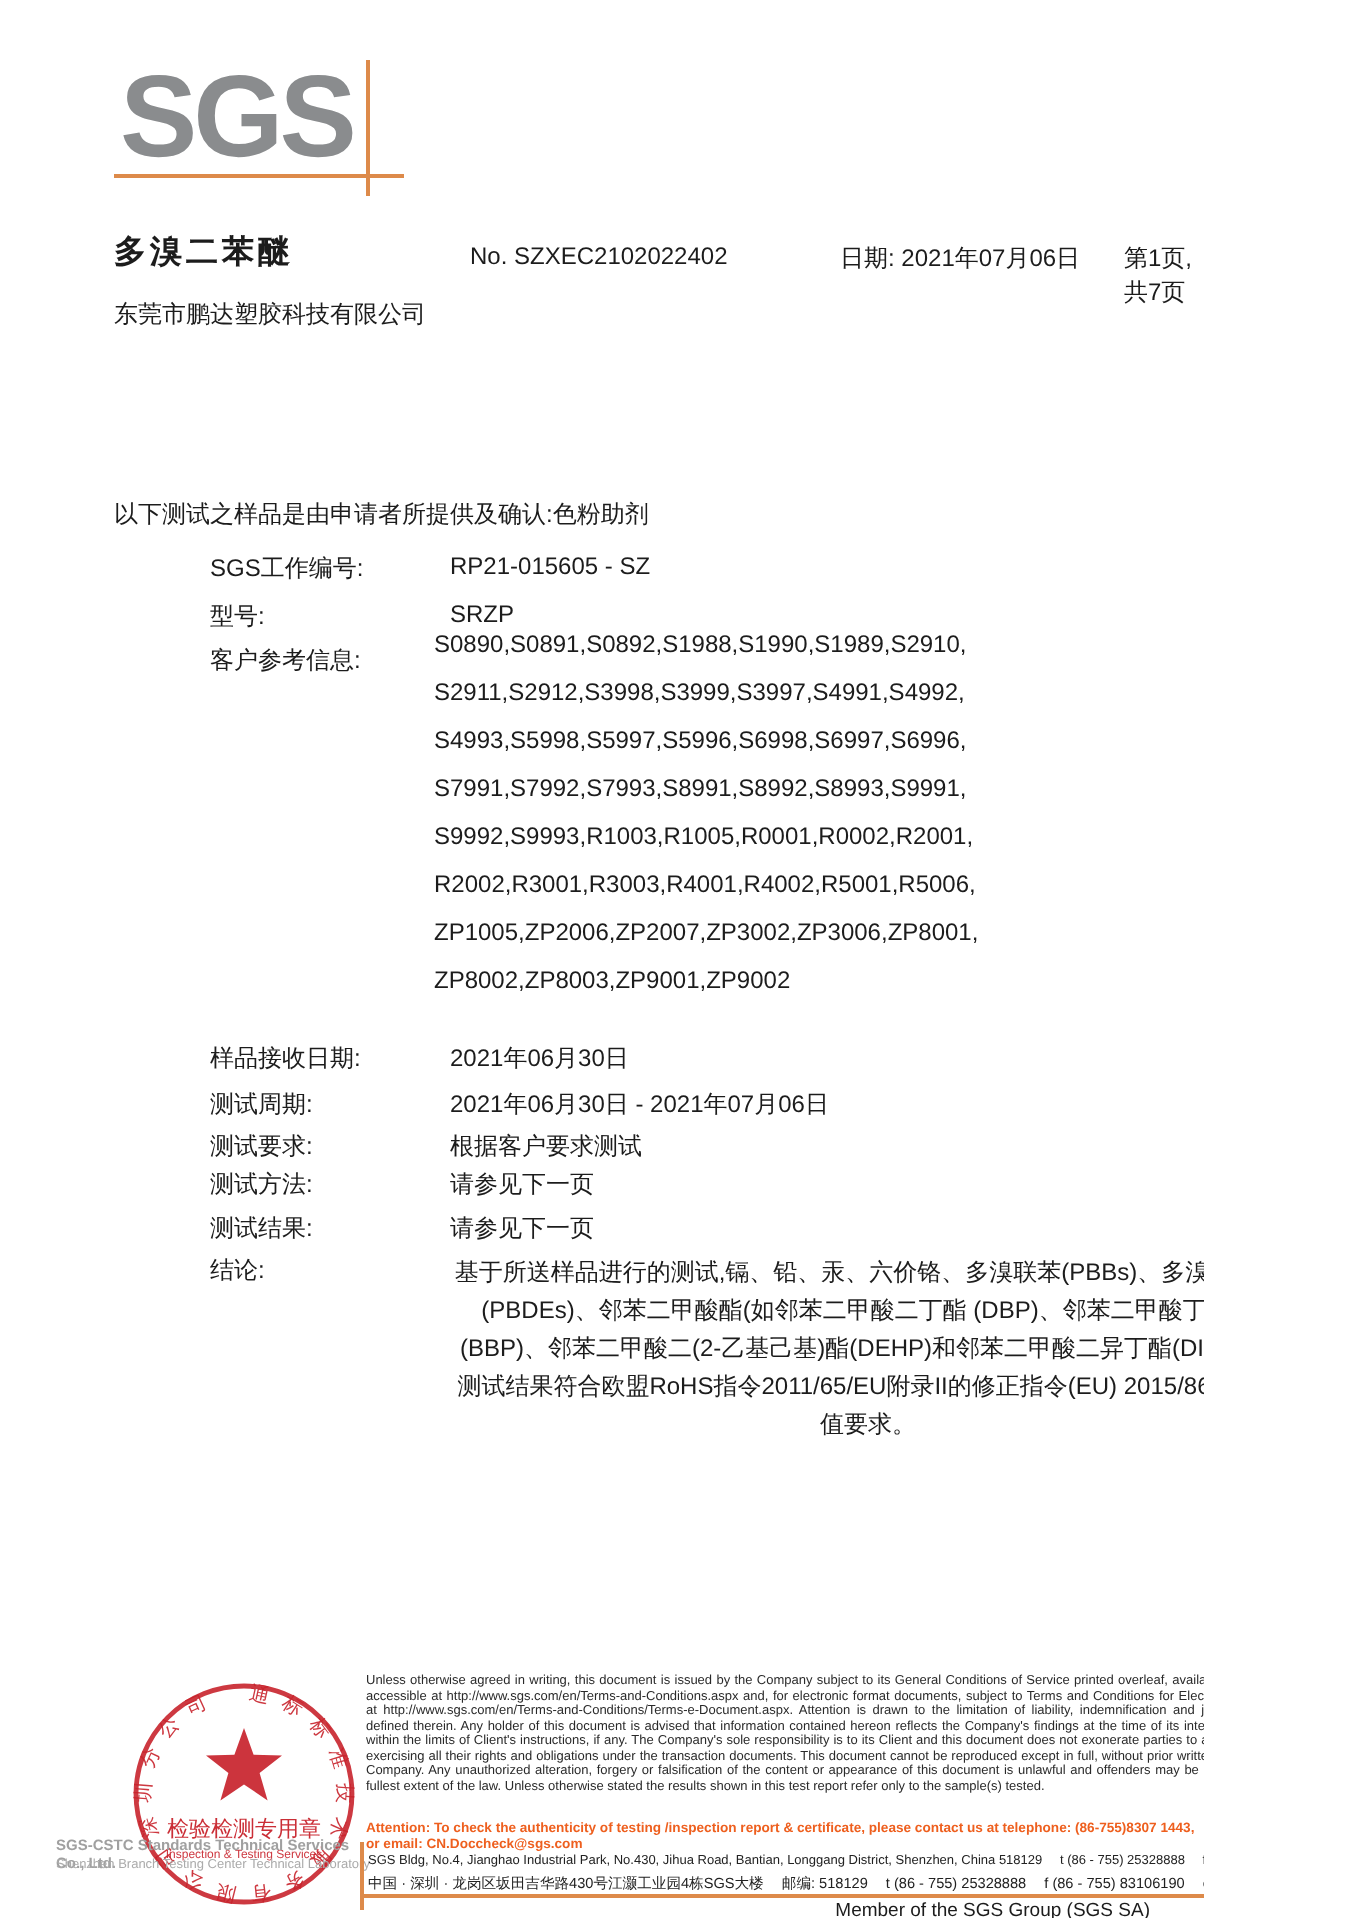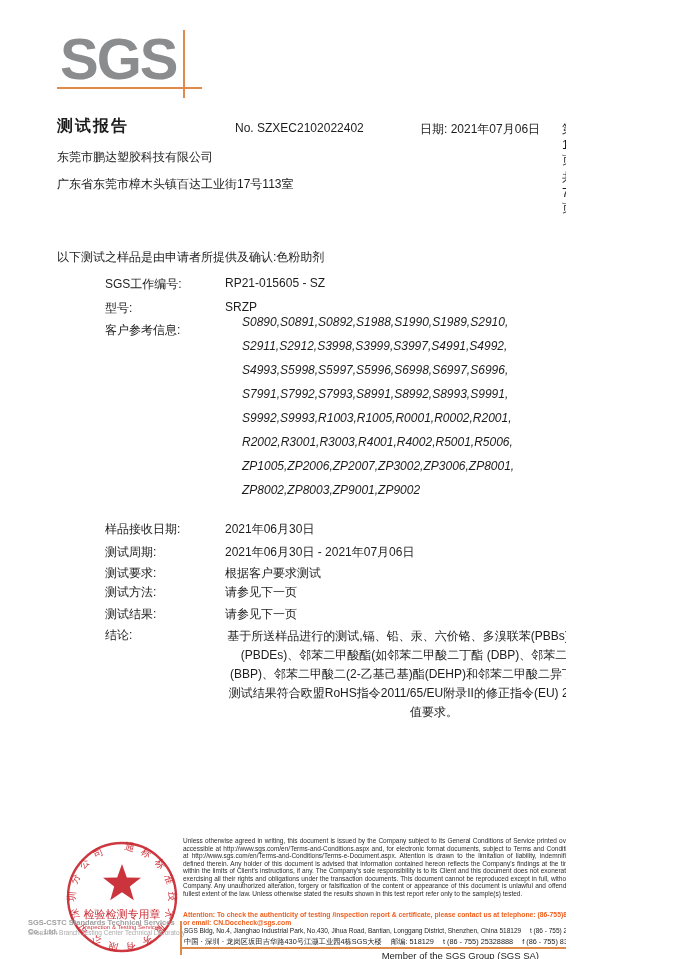--- a/index.html
+++ b/index.html
@@ -1,39 +1,39 @@
 <!DOCTYPE html>
 <html><head>
 <meta charset="utf-8">
 <style>
   html,body{margin:0;padding:0;background:#ffffff;}
   .page{
     position:relative;width:566px;height:959px;background:#ffffff;overflow:hidden;
-    font-family:"Liberation Sans","DejaVu Sans",sans-serif;color:#1c1c1c;
+    font-family:"Liberation Sans","DejaVu Sans",sans-serif;color:#1c1c1c;padding-left:36px;
   }
   
   .logo{
     position:absolute;left:60px;top:30px;font-size:58px;line-height:58px;
     font-weight:bold;letter-spacing:-2px;color:#8a8c8e;
   }
   .logo-hline{position:absolute;left:57px;top:87px;width:145px;height:2px;background:#dd8a4a;}
   .logo-vline{position:absolute;left:183px;top:30px;width:2px;height:68px;background:#dd8a4a;}
   .title-row span{position:absolute;font-size:12px;}
   .rtitle{left:57px;top:116px;font-size:16px !important;font-weight:bold;letter-spacing:2px;}
   .rno{left:235px;top:121px;}
   .rdate{left:420px;top:121px;}
   .rpage{left:562px;top:121px;}
   .client-name{position:absolute;left:57px;top:149px;font-size:12px;text-align:right;}
   .client-addr{position:absolute;left:57px;top:176px;font-size:12px;}
   .statement{position:absolute;left:57px;top:249px;font-size:12px;}
   
   .row{position:absolute;left:0;width:677px;font-size:12px;}
   .row .lbl{position:absolute;left:57px;white-space:nowrap;margin-left:48px;}
   .row .val{position:absolute;left:225px;white-space:nowrap;}
-  .ref-lines{position:absolute;left:242px;top:310px;font-size:12px;font-style:italic;}
+  .ref-lines{position:absolute;left:217px;top:310px;font-size:12px;}
   .ref-lines div{height:24px;line-height:24px;white-space:nowrap;}
   .conclusion{position:absolute;left:225px;top:627px;width:418px;font-size:12px;line-height:19px;text-align:center;}
   
   .stamp{position:absolute;left:55px;top:838px;}
   .stamp-en1{position:absolute;left:28px;top:918px;width:160px;font-size:7.5px;color:#a0a0a0;font-weight:bold;}
   .stamp-en2{position:absolute;left:28px;top:929px;width:160px;font-size:6.5px;color:#ababab;}
   
   .legal{
     position:absolute;left:183px;top:837px;width:470px;font-size:6.5px;line-height:7.5px;
     color:#2a2a2a;text-align:justify;
@@ -52,28 +52,27 @@
 </head>
 <body>
 
 <div class="page">
 
   <div class="logo">SGS</div>
   <div class="logo-hline"></div>
   <div class="logo-vline"></div>
 
   <div class="title-row">
-    <span class="rtitle">测试报告</span>
+    <span class="rtitle">多溴二苯醚</span>
     <span class="rno">No. SZXEC2102022402</span>
     <span class="rdate">日期: 2021年07月06日</span>
     <span class="rpage">第1页,共7页</span>
   </div>
 
   <div class="client-name">东莞市鹏达塑胶科技有限公司</div>
-  <div class="client-addr">广东省东莞市樟木头镇百达工业街17号113室</div>
 
   <div class="statement">以下测试之样品是由申请者所提供及确认:色粉助剂</div>
 
   <div class="row" style="top:276px">
     <span class="lbl">SGS工作编号:</span>
     <span class="val">RP21-015605 - SZ</span>
   </div>
   <div class="row" style="top:300px">
     <span class="lbl">型号:</span>
     <span class="val">SRZP</span>

